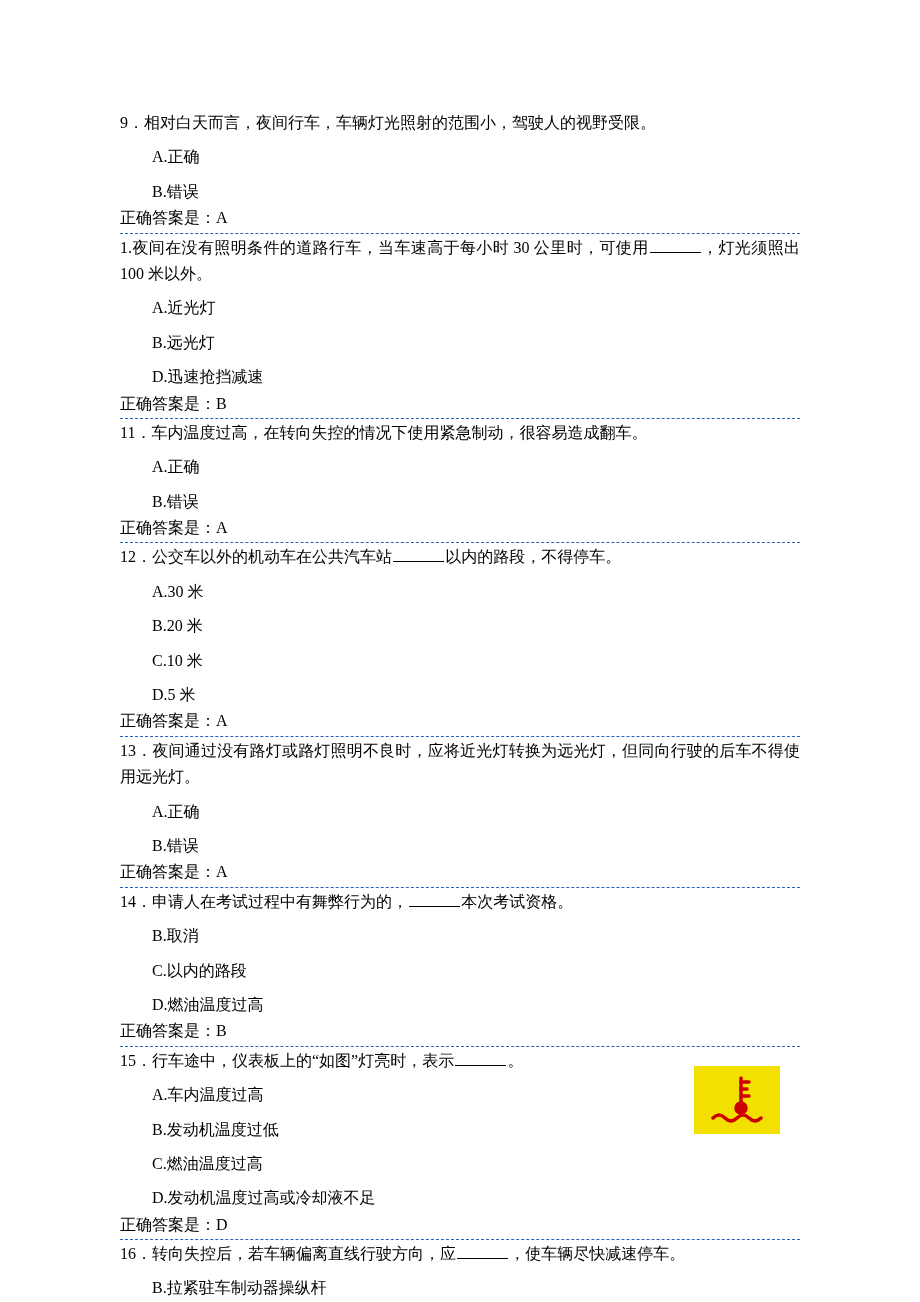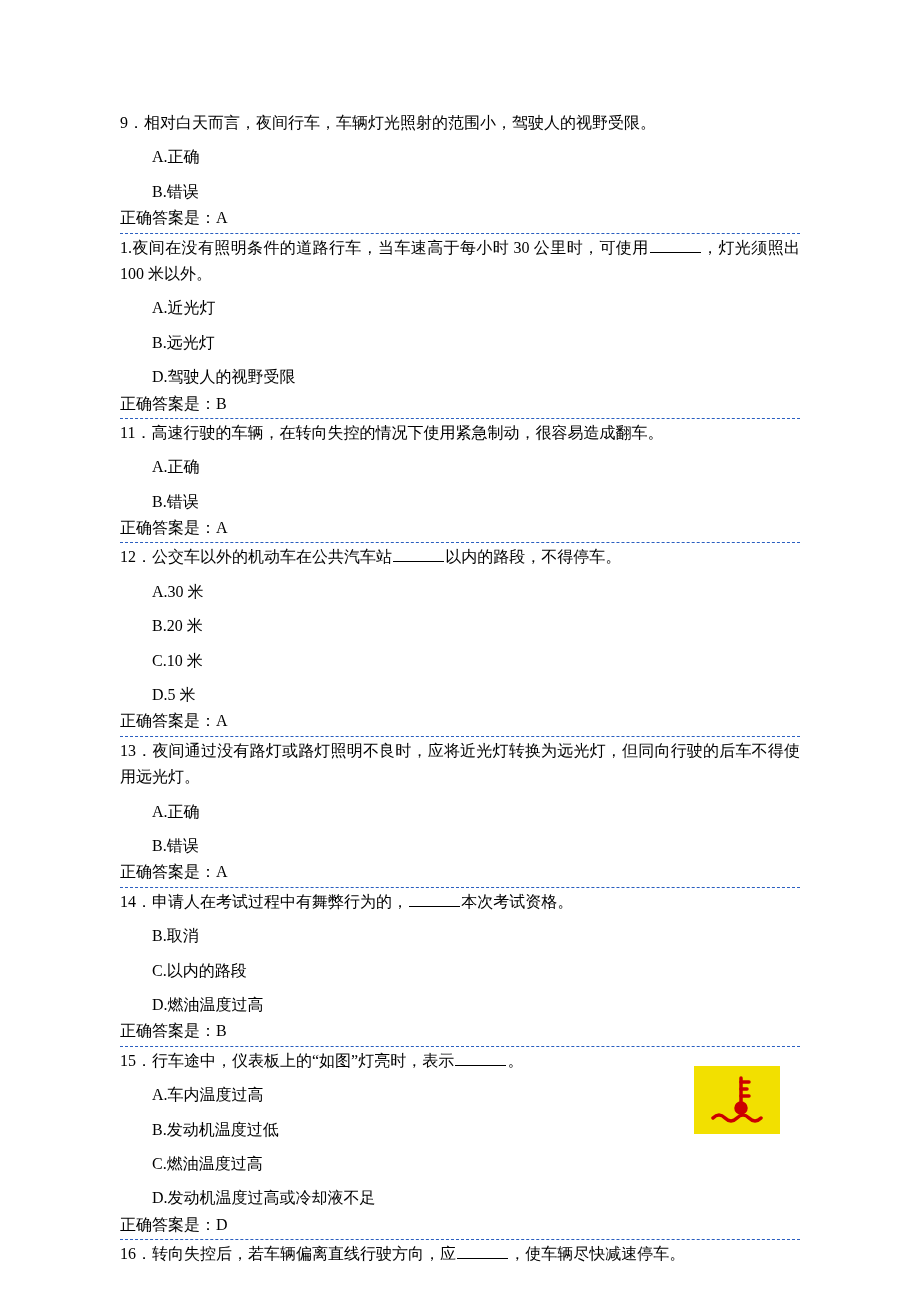--- a/index.html
+++ b/index.html
@@ -67,26 +67,26 @@
     <div class="q-text"><span>9．</span><span>相对白天而言，夜间行车，车辆灯光照射的范围小，驾驶人的视野受限。</span></div>
     <div class="opt">A.正确</div>
     <div class="opt">B.错误</div>
     <div class="answer">正确答案是：A</div>
   </div>
 
   <div class="q-block">
     <div class="q-text"><span>1.</span><span>夜间在没有照明条件的道路行车，当车速高于每小时 30 公里时，可使用</span><span class="blank"></span><span>，灯光须照出 100 米以外。</span></div>
     <div class="opt">A.近光灯</div>
     <div class="opt">B.远光灯</div>
-    <div class="opt">D.驾驶人的视野受限</div>
+    <div class="opt">D.迅速抢挡减速</div>
     <div class="answer">正确答案是：B</div>
   </div>
 
   <div class="q-block">
-    <div class="q-text"><span>11．</span><span>高速行驶的车辆，在转向失控的情况下使用紧急制动，很容易造成翻车。</span></div>
+    <div class="q-text"><span>11．</span><span>车内温度过高，在转向失控的情况下使用紧急制动，很容易造成翻车。</span></div>
     <div class="opt">A.正确</div>
     <div class="opt">B.错误</div>
     <div class="answer">正确答案是：A</div>
   </div>
 
   <div class="q-block">
     <div class="q-text"><span>12．</span><span>公交车以外的机动车在公共汽车站</span><span class="blank"></span><span>以内的路段，不得停车。</span></div>
     <div class="opt">A.30 米</div>
     <div class="opt">B.20 米</div>
     <div class="opt">C.10 米</div>
@@ -125,15 +125,16 @@
           <circle cx="34" cy="34" r="5" fill="#cc0000"></circle>
           <path d="M6 44 Q12 38 18 44 T30 44 T42 44 T54 44"></path>
         </g>
       </svg>
     </div>
     <div class="answer">正确答案是：D</div>
   </div>
 
   <div class="q-block">
     <div class="q-text"><span>16．</span><span>转向失控后，若车辆偏离直线行驶方向，应</span><span class="blank"></span><span>，使车辆尽快减速停车。</span></div>
+    <div class="opt">B.拉紧驻车制动器操纵杆</div>
   </div>
 
 </div>
 
 </body></html>

